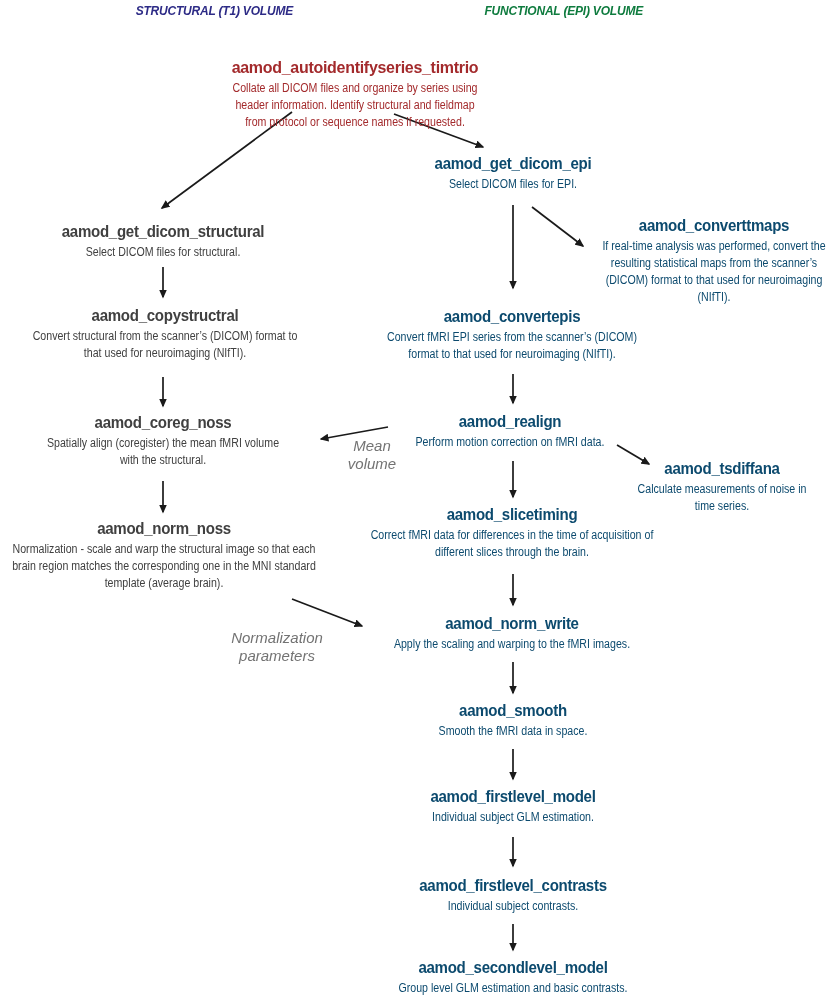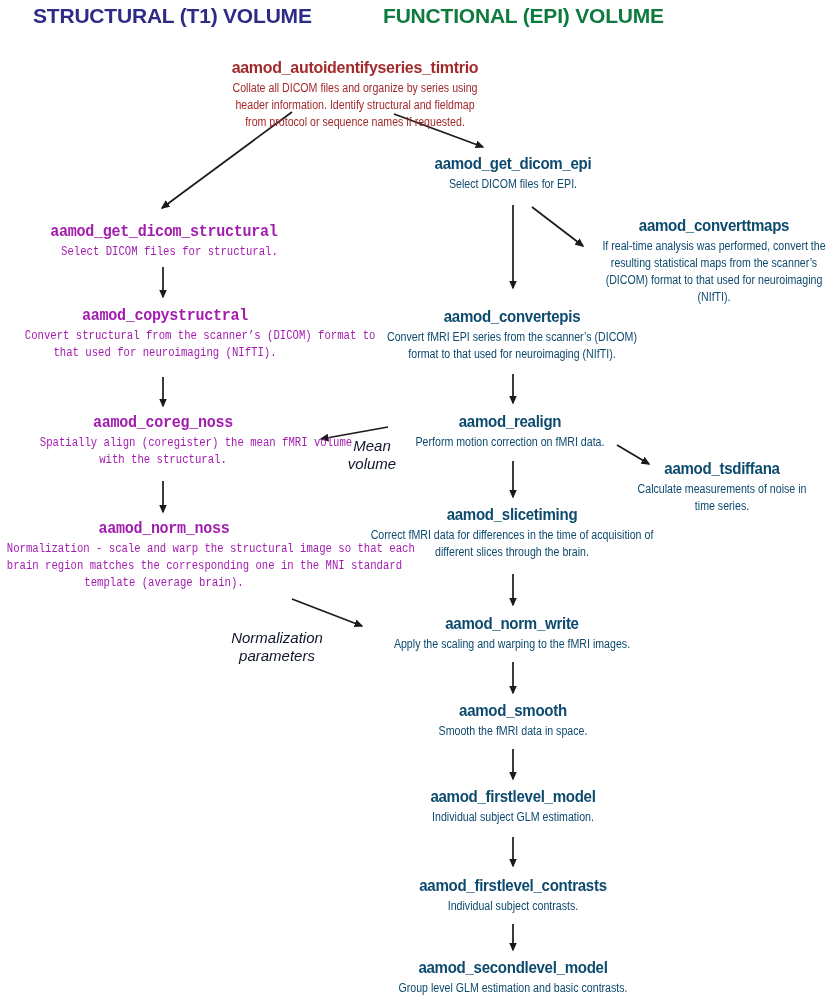--- a/index.html
+++ b/index.html
@@ -7,21 +7,21 @@
     width: 839px; height: 1000px;
     background: #ffffff;
     overflow: hidden;
     position: relative;
     font-family: "Liberation Sans", sans-serif;
   }
   .stage { position: absolute; left: 0; top: 0; width: 839px; height: 1000px; }
 
   .col-header {
     position: absolute;
-    font-size: 21px; font-weight: bold; 
+    font-size: 12px; font-weight: bold; font-style: italic;
     letter-spacing: -0.2px;
     text-align: right; white-space: pre;
   }
   .col-header.blue  { color: #2d2b86; }
   .col-header.green { color: #0e7b3e; }
 
   .node { position: absolute; text-align: center; }
   .node .title {
     font-size: 16px; font-weight: bold;
     line-height: 20px;
@@ -33,27 +33,27 @@
   .node .desc {
     font-size: 12.5px;
     line-height: 17px;
     letter-spacing: 0;
     white-space: pre;
     transform: scaleX(0.85);
     transform-origin: 50% 0;
     margin-top: 2px;
   }
   .node.red   { color: #a32a2c; }
-  .node.blue  { color: #a21caf; font-family: Liberation Mono, monospace; }
+  .node.blue  { color: #404040; }
   .node.green { color: #0c4a6e; }
   .node.red .title { font-size: 17px; line-height: 21px; }
 
   .flow-label {
     position: absolute;
-    color: #0f172a;
+    color: #737373;
     font-size: 15px; font-style: italic;
     line-height: 18px;
     text-align: center; white-space: pre;
   }
 
   svg.arrows { position: absolute; left: 0; top: 0; }
   svg.arrows line { stroke: #1a1a1a; stroke-width: 1.7; }
 </style>
 </head>
 <body>

